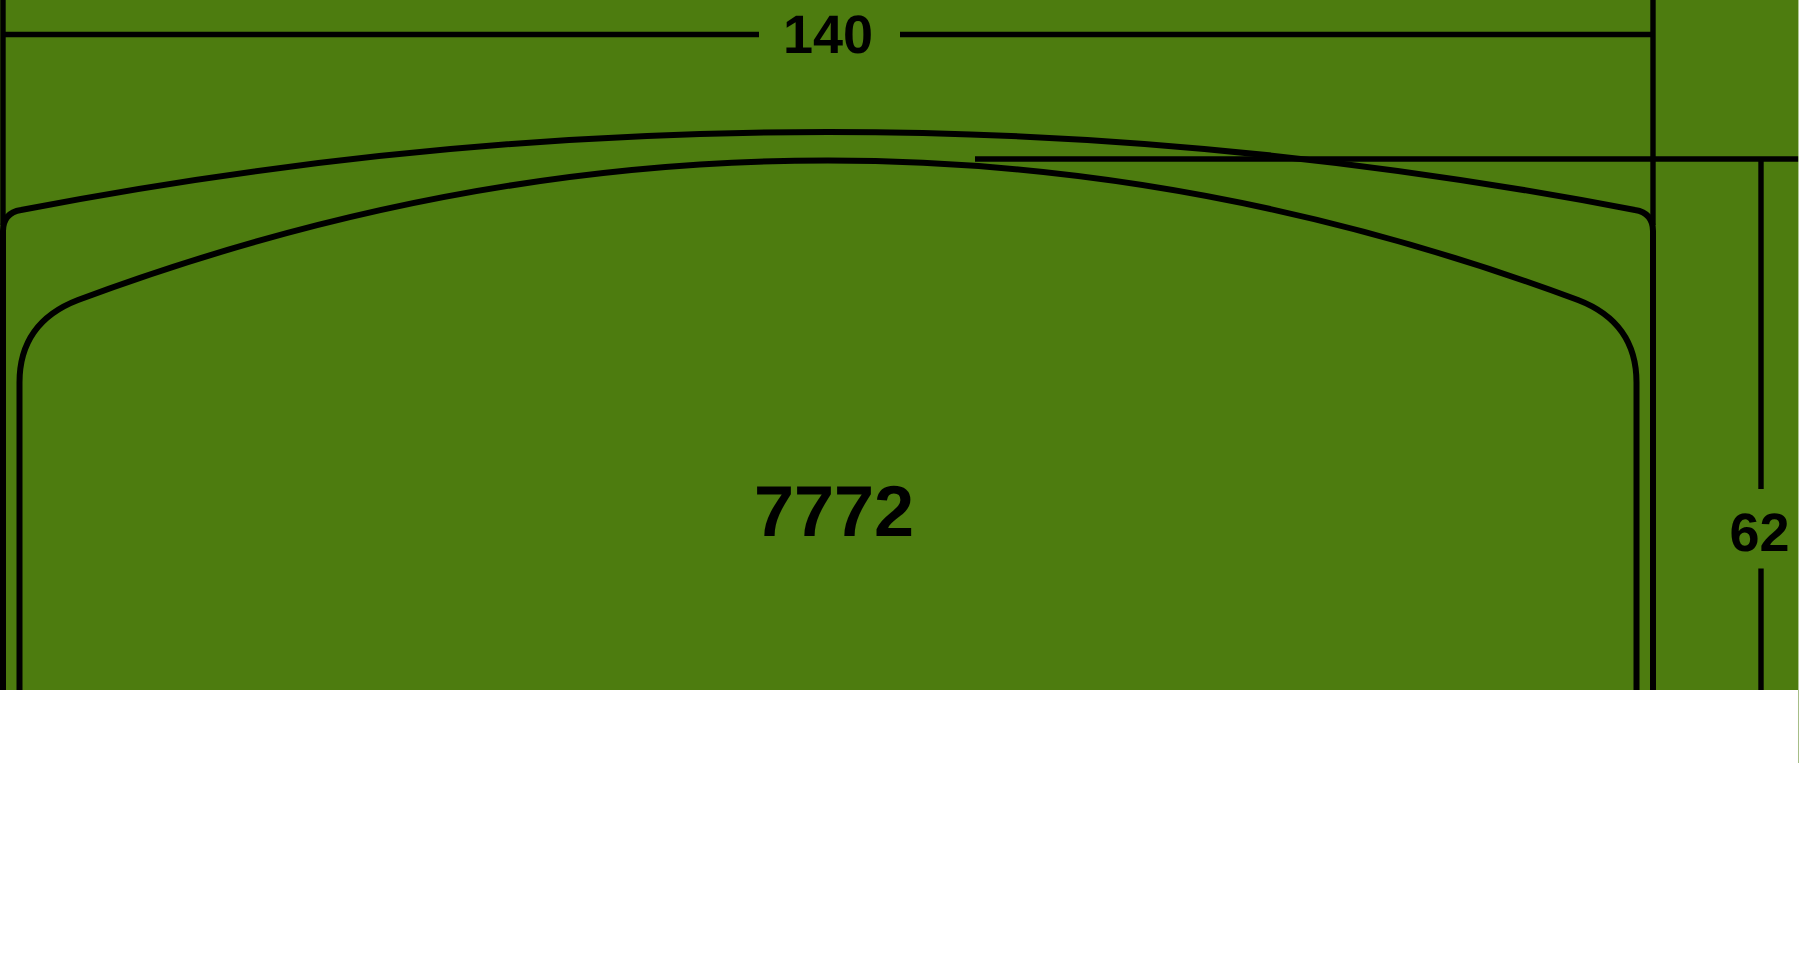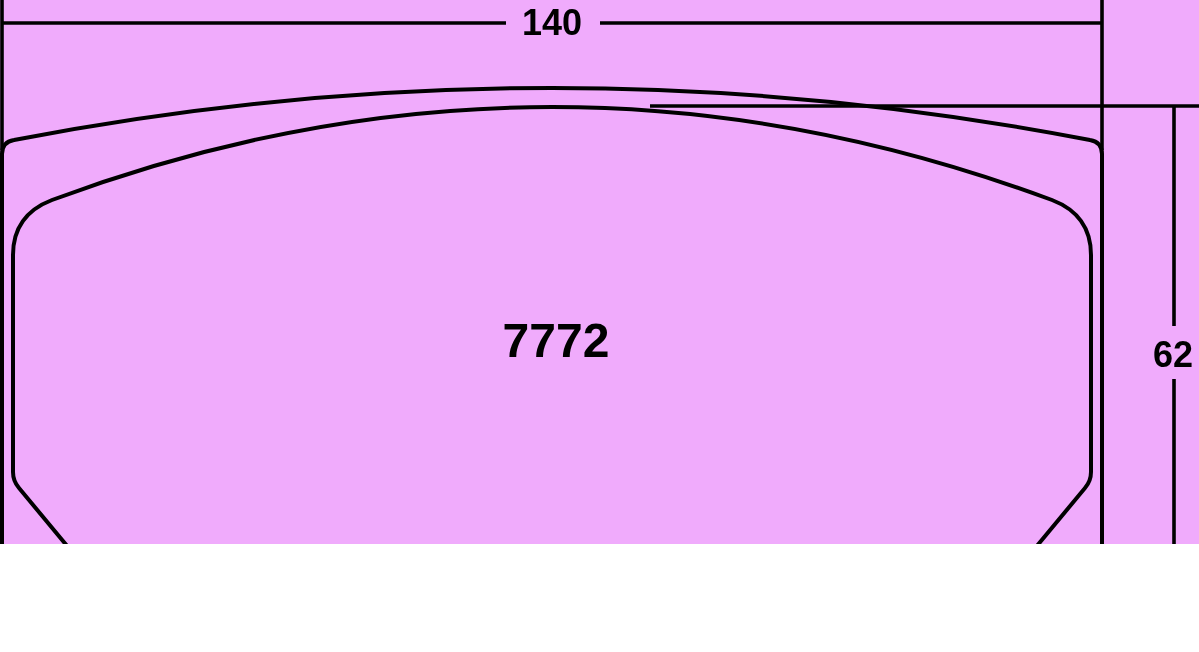--- a/index.html
+++ b/index.html
@@ -3,22 +3,22 @@
 <meta charset="utf-8">
 <style>
   html, body {
     margin: 0;
     padding: 0;
     background: #ffffff;
   }
   .drawing-canvas {
     position: relative;
     width: 1199px;
-    height: 544px;
-    background: #f0abfc;
+    height: 460px;
+    background: #4d7c0f;
     overflow: hidden;
     font-family: "Liberation Sans", sans-serif;
     text-align: center;
   }
   svg.pad-drawing {
     display: block;
     width: 1199px;
     height: 652px;
   }
   .outline {

